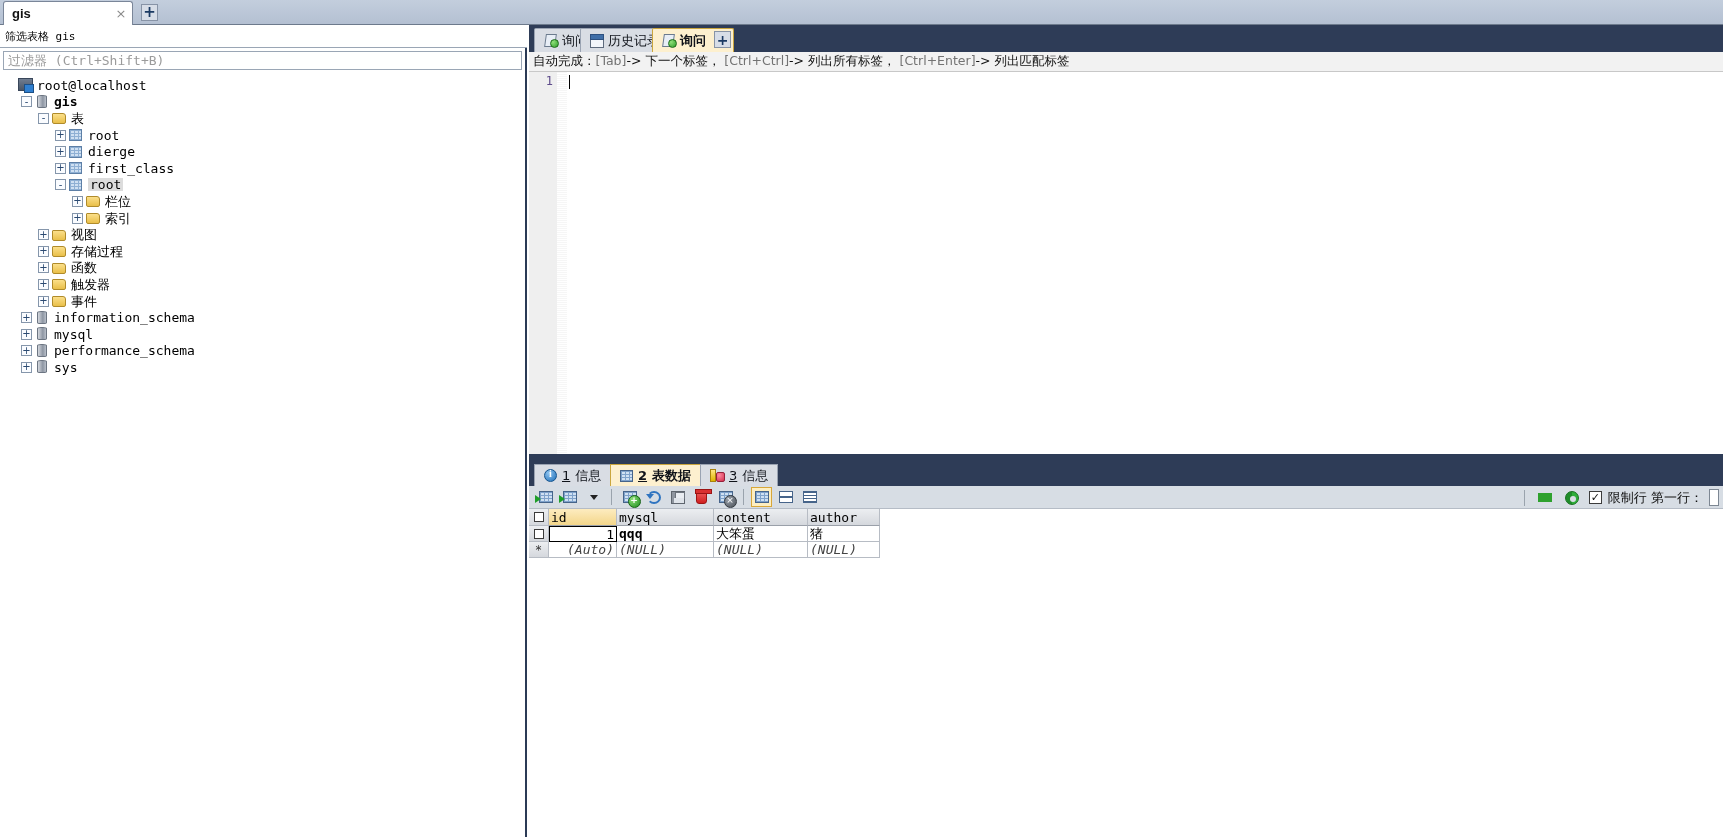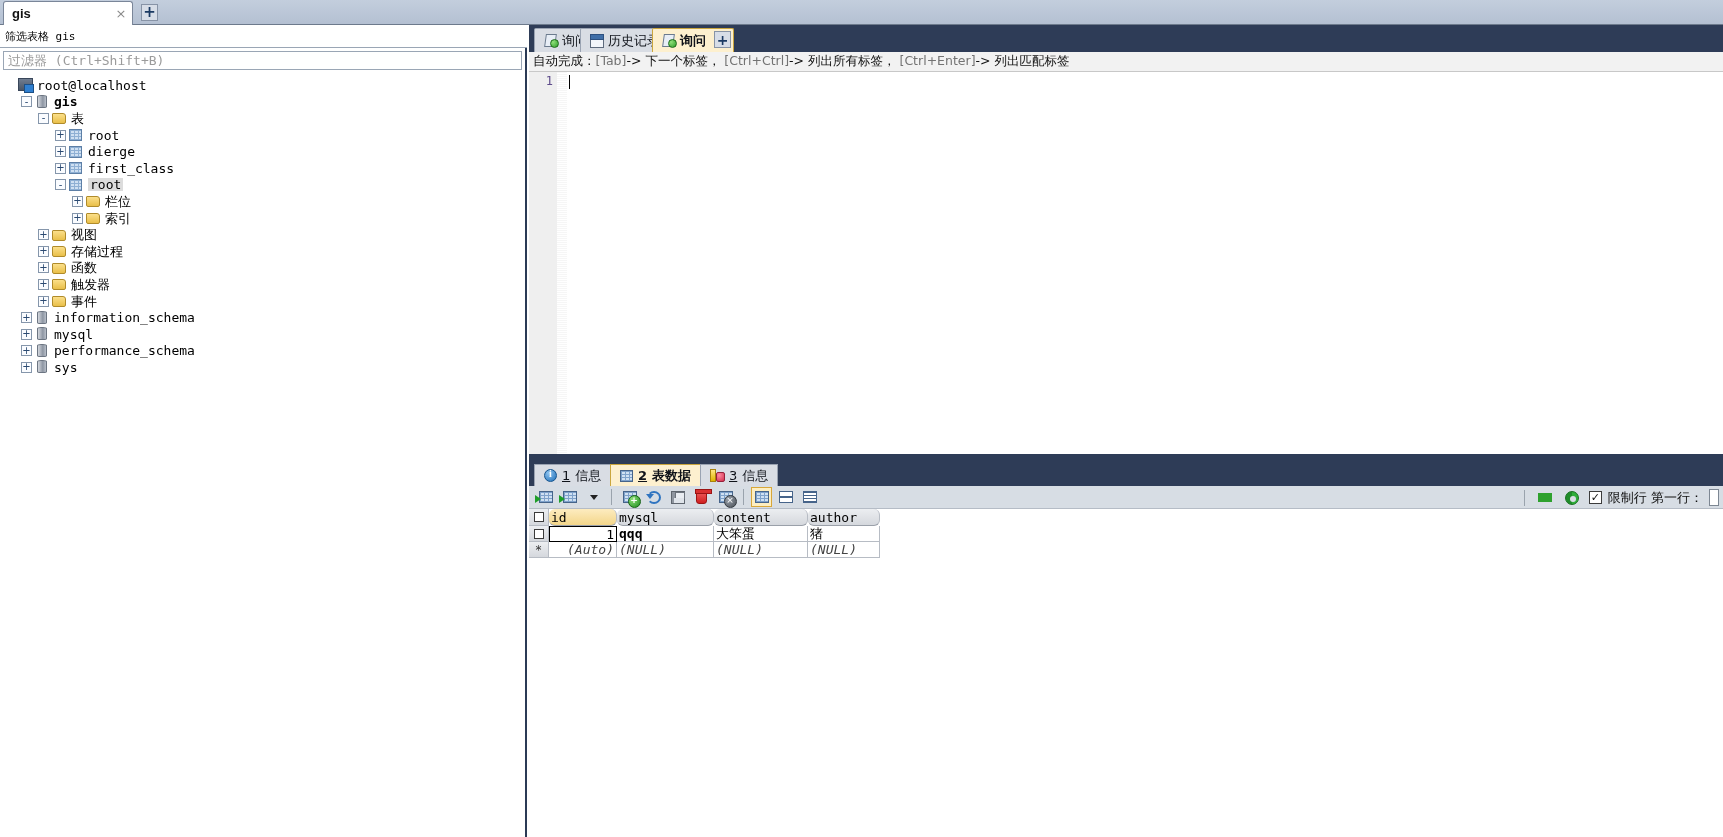--- a/index.html
+++ b/index.html
@@ -386,21 +386,21 @@
   .dg-row { display: flex; height: 16px; }
   .dg-head { height: 17px; }
   .dg-cell {
     border-right: 1px solid #b7bcc4; border-bottom: 1px solid #b7bcc4;
     display: flex; align-items: center; padding: 0 2px;
     font-family: "DejaVu Sans Mono", monospace; font-size: 13px;
     white-space: nowrap; overflow: hidden; line-height: 1;
   }
   .dg-head .dg-cell {
     background: linear-gradient(#eceef1,#d5d8dd);
-    border-bottom: 1px solid #9aa0a9; color: #000; border-radius: 6px;
+    border-bottom: 1px solid #9aa0a9; color: #000;
   }
   .dg-head .dg-cell.sortcol { background: linear-gradient(#fdecc0,#f3d68a); }
   .dg-cb {
     width: 20px; display: flex; align-items: center; justify-content: center;
     background: linear-gradient(#eceef1,#d5d8dd);
     border-right: 1px solid #b7bcc4; border-bottom: 1px solid #b7bcc4;
     flex: 0 0 20px;
   }
   .dg-cb .box { width: 10px; height: 10px; background: #fff; border: 1px solid #3b3b3b; }
   .dg-cb.newrow { background: linear-gradient(#eceef1,#d5d8dd); color: #333; font-size: 12px; }

